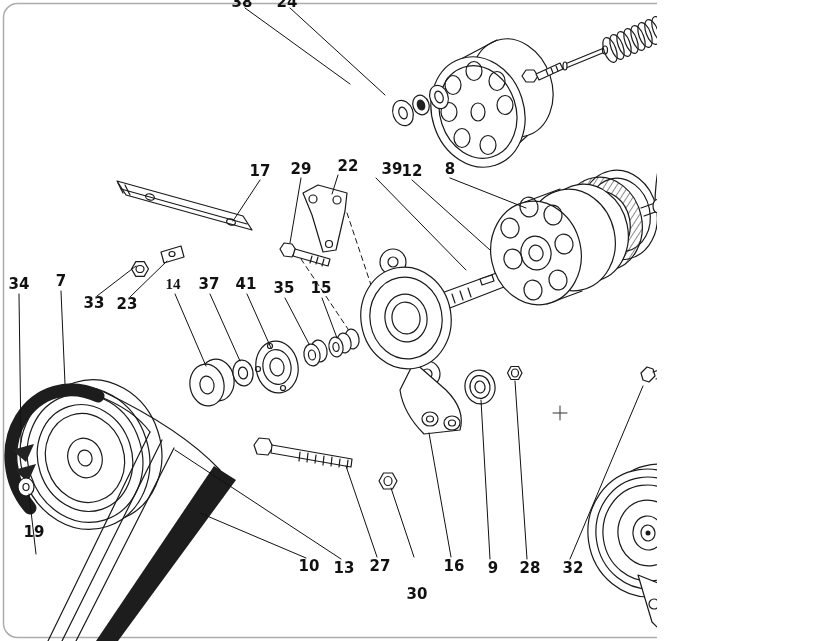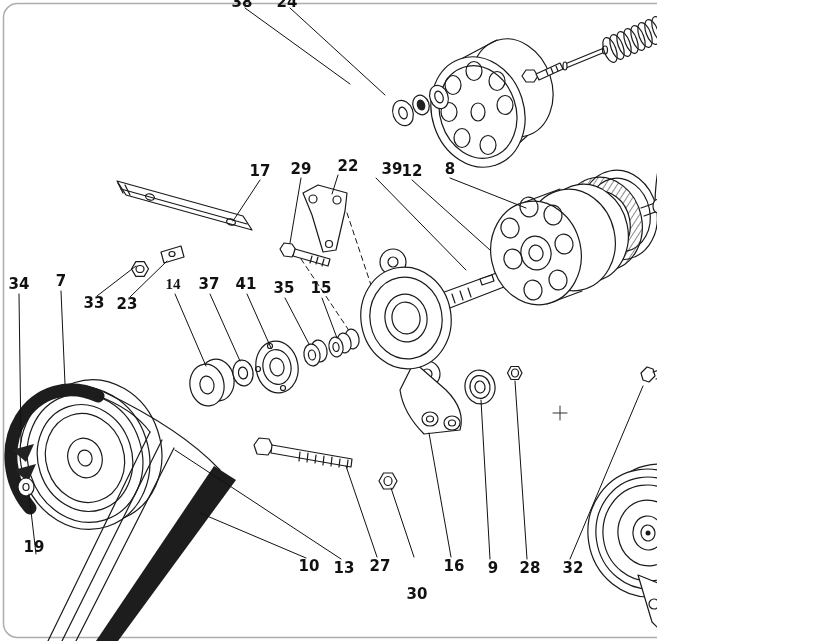--- a/index.html
+++ b/index.html
@@ -370,21 +370,21 @@
       <div class="callout" style="left: 450px; top: 169px;">8</div>
       <div class="callout" style="left: 19px; top: 284px;">34</div>
       <div class="callout" style="left: 61px; top: 281px;">7</div>
       <div class="callout" style="left: 94px; top: 303px;">33</div>
       <div class="callout" style="left: 127px; top: 304px;">23</div>
       <div class="callout" style="left: 173px; top: 284px; font-family: Liberation Serif, serif;">14</div>
       <div class="callout" style="left: 209px; top: 284px;">37</div>
       <div class="callout" style="left: 246px; top: 284px;">41</div>
       <div class="callout" style="left: 284px; top: 288px;">35</div>
       <div class="callout" style="left: 321px; top: 288px;">15</div>
-      <div class="callout" style="left: 34px; top: 547px; text-align: center;">19</div>
+      <div class="callout" style="left: 34px; top: 532px; text-align: center;">19</div>
       <div class="callout" style="left: 309px; top: 566px;">10</div>
       <div class="callout" style="left: 344px; top: 568px;">13</div>
       <div class="callout" style="left: 380px; top: 566px;">27</div>
       <div class="callout" style="left: 417px; top: 546px; margin-top: 48px;">30</div>
       <div class="callout" style="left: 454px; top: 566px;">16</div>
       <div class="callout" style="left: 493px; top: 568px;">9</div>
       <div class="callout" style="left: 530px; top: 568px;">28</div>
       <div class="callout" style="left: 573px; top: 568px;">32</div>
     </div>
 

